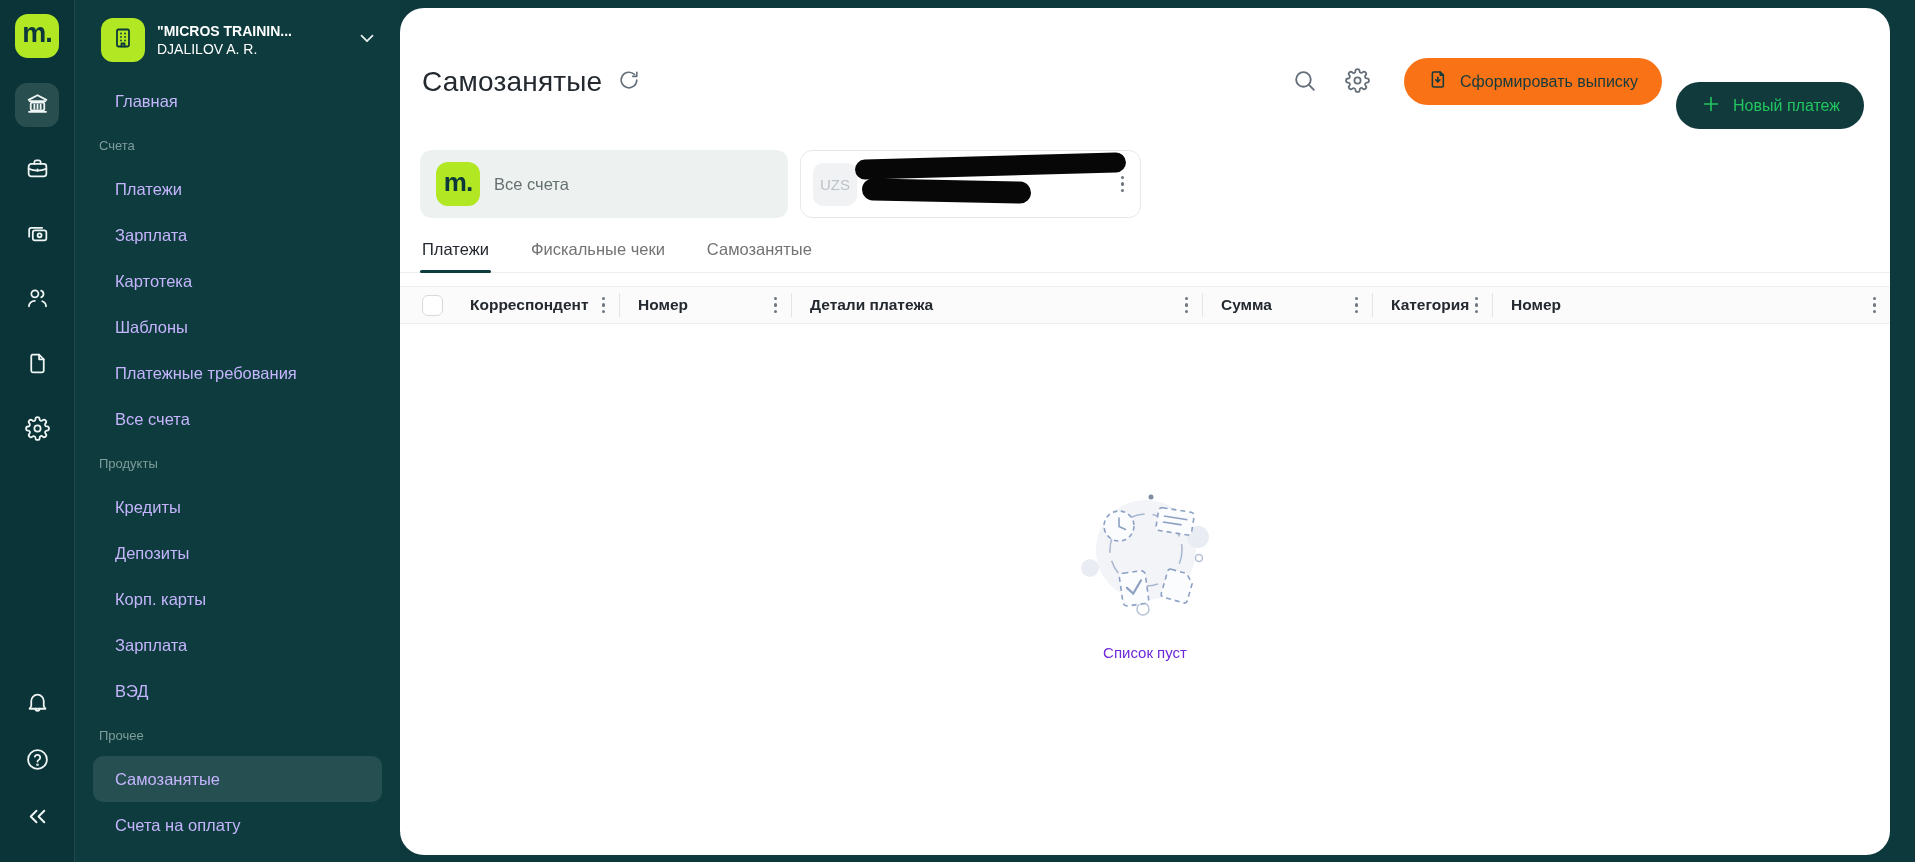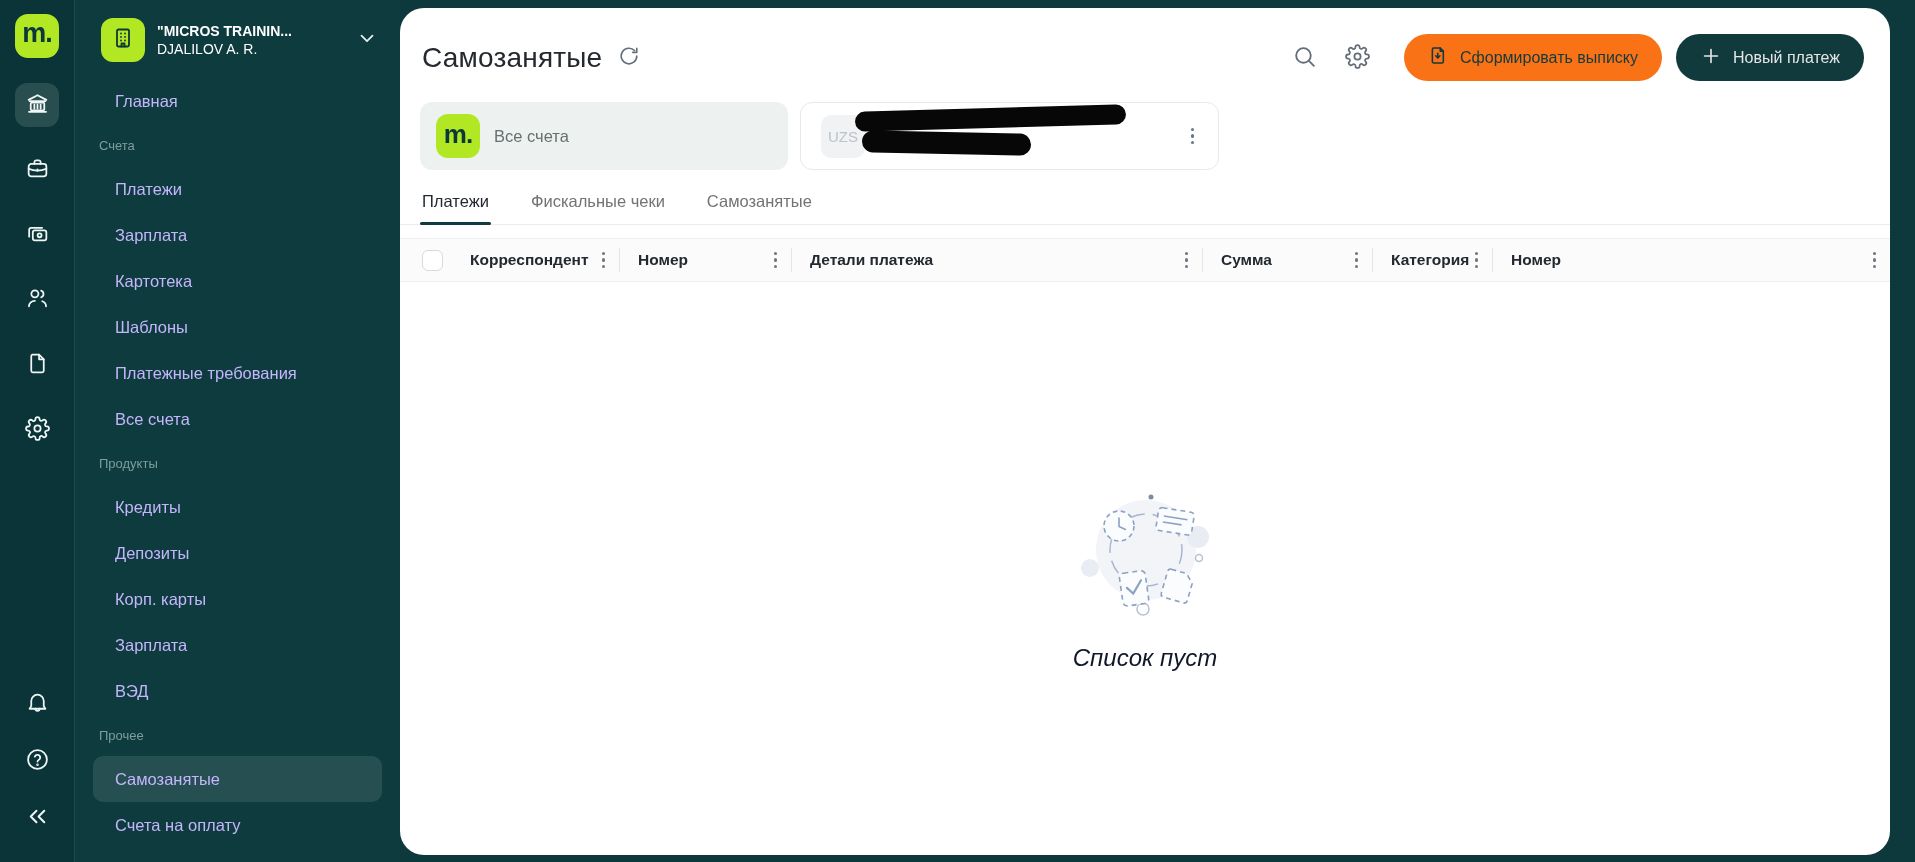--- a/index.html
+++ b/index.html
@@ -71,34 +71,34 @@
     display:flex; align-items:center; justify-content:center;
   }
   .top-actions { margin-left:auto; display:flex; align-items:center; gap:28px; }
   .btn-group { display:flex; align-items:center; gap:14px; margin-left:6px; }
   .btn {
     height:47px; border:none; border-radius:24px; display:flex; align-items:center;
     gap:11px; padding:0 24px; font-size:16px; cursor:pointer;
     font-family:"Liberation Sans", sans-serif; font-weight:500;
   }
   .btn-light { background:#f97316; color:#143a3d; }
-  .btn-dark  { background:#113a3d; color:#e5e5e5; }
+  .btn-dark  { background:#113a3d; color:#22c55e;margin-top:48px; }
   .btn svg { flex-shrink:0; }
   
   .cards-row { display:flex; gap:12px; padding:21px 22px 0 20px; }
   .card { height:68px; border-radius:12px; display:flex; align-items:center; }
   .card-all { width:368px; background:#edf1ef; padding:0 16px; gap:14px; cursor:pointer; }
   .mlogo {
     width:44px; height:44px; border-radius:12px; background:#b2e723;
     display:flex; align-items:center; justify-content:center;
     color:#0c383b; font-weight:bold; font-size:26px; letter-spacing:-1px; line-height:1; padding-bottom:5px;
   }
   .card-all-label { font-size:16.5px; color:#657070; }
   .card-uzs {
-    width:419px; background:#fff; border:1px solid #e6e8ea; padding:0 20px;
+    width:341px; background:#fff; border:1px solid #e6e8ea; padding:0 12px;
     position:relative; cursor:pointer;
   }
   .uzs-chip {
     width:44px; height:43px; border-radius:10px; background:#f1f2f4;
     display:flex; align-items:center; justify-content:center;
     color:#bcc2c9; font-size:15px;
   }
   .redact { position:absolute; background:#070707; }
   .redact.r1 { left:54px; top:5px;  width:271px; height:20px; border-radius:11px; transform:rotate(-1.6deg); }
   .redact.r2 { left:61px; top:29px; width:169px; height:22px; border-radius:12px; transform:rotate(1.2deg); }
@@ -113,21 +113,21 @@
   .tab {
     position:relative; padding-bottom:13px; font-size:16.5px; color:#737373; cursor:pointer;
   }
   .tab.active { color:#23292f; }
   .tab.active::after {
     content:""; position:absolute; left:-2px; right:-2px; bottom:-1px; height:3px;
     background:#0f3c3f; border-radius:2px;
   }
   
   .thead {
-    margin-top:13px; height:44px; background:#fbfbfc;
+    margin-top:13px; height:38px; background:#fbfbfc;
     border-top:1px solid #edeef0; border-bottom:1px solid #edeef0;
     display:flex; align-items:center;
   }
   .th { display:flex; align-items:center; height:100%; position:relative; }
   .th-check { width:48px; padding-left:22px; }
   .checkbox {
     width:21px; height:21px; border:1.5px solid #d6dadd; border-radius:6px; background:#fff; cursor:pointer;
   }
   .th .label { font-size:15.5px; font-weight:bold; color:#23292f; }
   .th .kebab { margin-left:auto; margin-right:10px; }
@@ -136,21 +136,21 @@
   .c2 { width:172px; padding-left:18px; }
   .c3 { width:411px; padding-left:18px; }
   .c4 { width:170px; padding-left:18px; }
   .c5 { width:120px; padding-left:18px; }
   .c6 { flex:1; padding-left:18px; }
   
   .empty {
     position:absolute; top:484px; left:0; right:0;
     display:flex; flex-direction:column; align-items:center; gap:20px;
   }
-  .empty-text { font-size:24px; color:#0f172a;font-style:italic; }
+  .empty-text { font-size:15px; color:#6d28d9; }
 </style>
 </head>
 <body>
 
 <aside class="rail">
   <div class="logo">
     <span>m.</span>
   </div>
   <nav class="rail-nav">
     <button class="rail-btn active">

